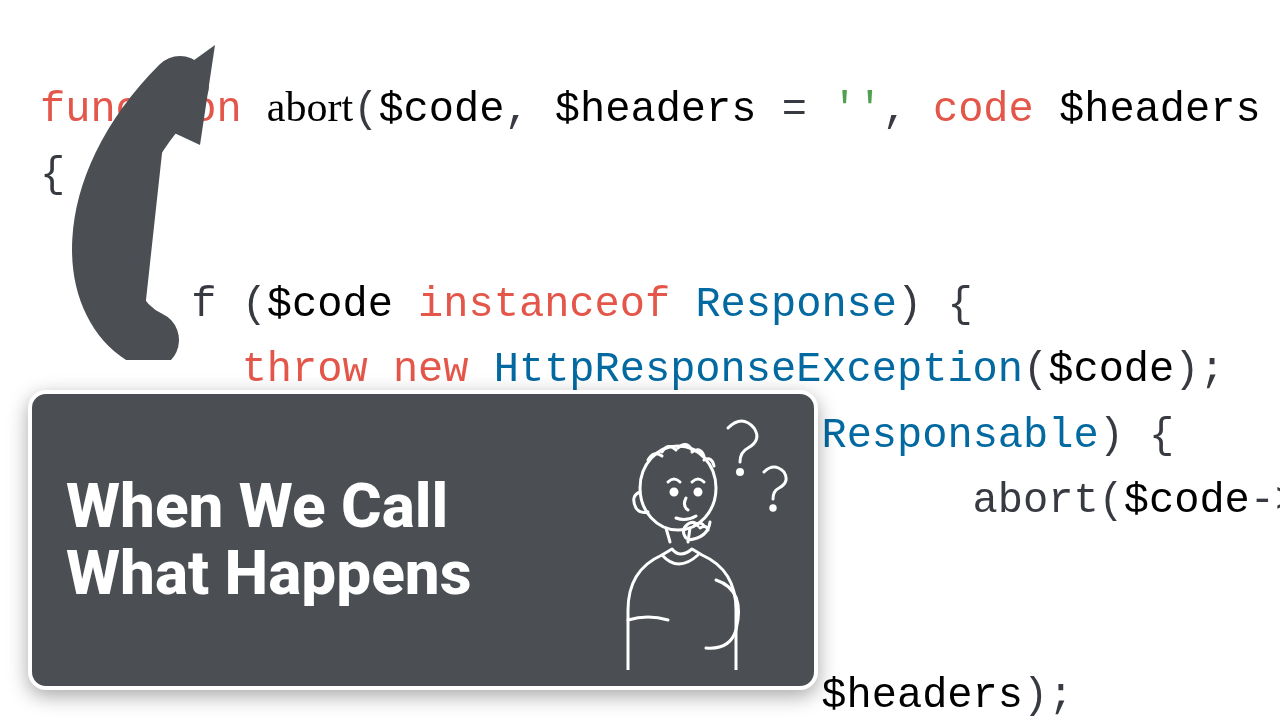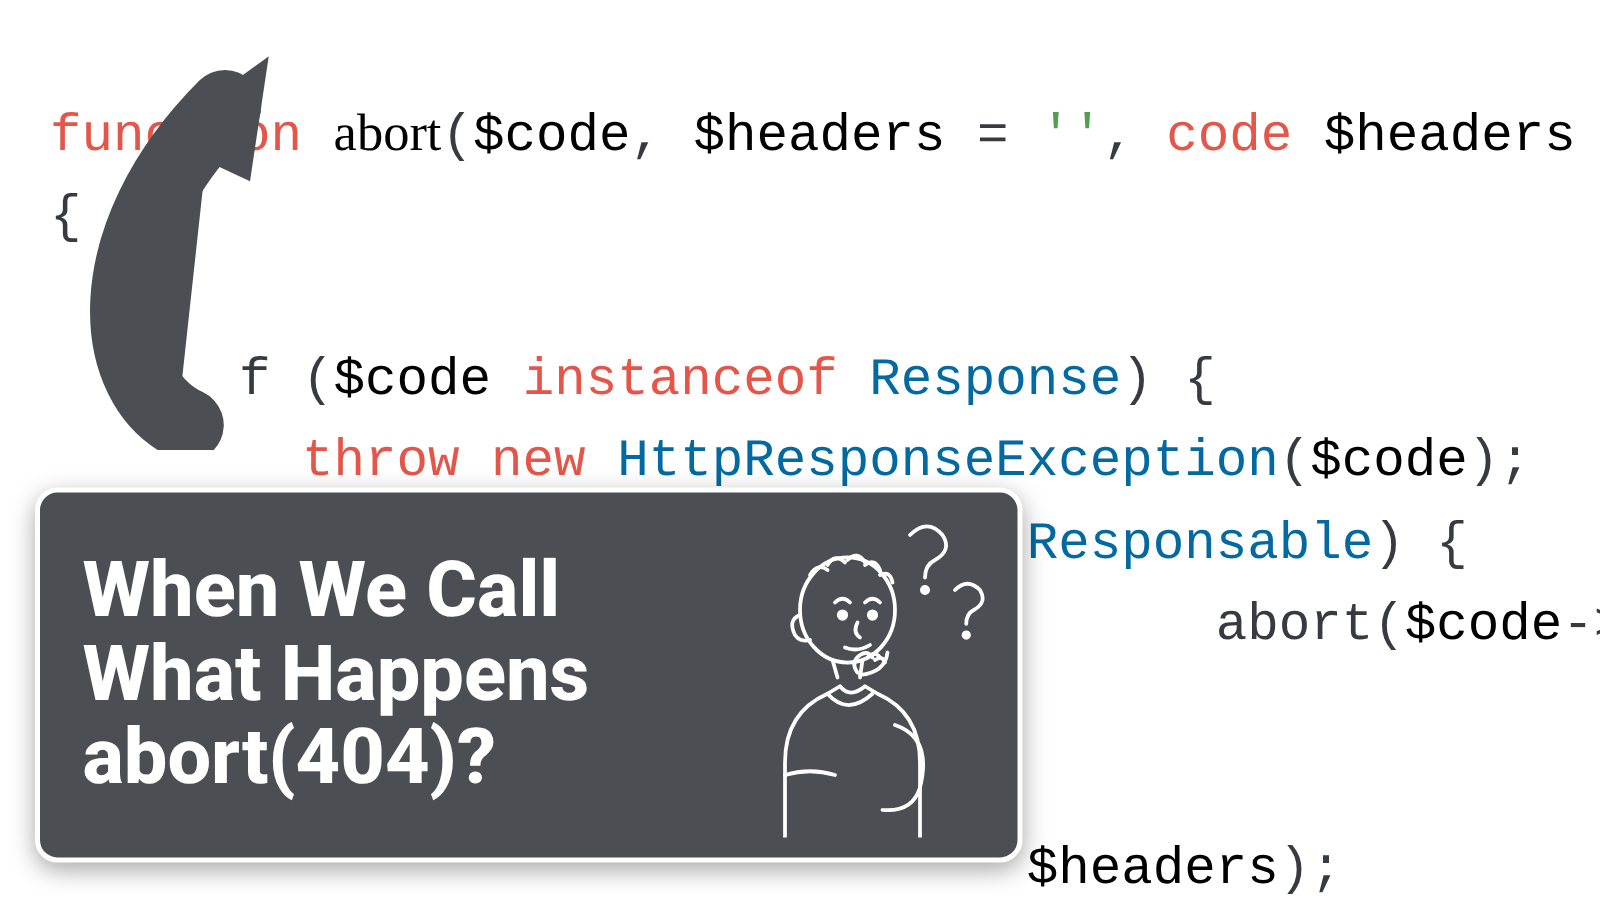--- a/index.html
+++ b/index.html
@@ -90,21 +90,20 @@
   <path d="M 95 70 L 185 5 L 170 105 Z" fill="#4b4f54"></path>
 
   <path d="M120 300 C 55 270, 45 150, 150 45" fill="none" stroke="#4b4f54" stroke-width="58" stroke-linecap="round"></path>
 </svg>
 </div>
 
 <div class="card">
   <div class="card-title">
     <div>When We Call</div>
     <div>What Happens</div>
-    <div>abort(404)?</div>
   </div>
   <div class="thinker">
     <svg viewBox="0 0 220 260" stroke="#ffffff" stroke-width="3" fill="none" stroke-linecap="round" stroke-linejoin="round">
 
       <path d="M160 18 q14 -14 26 0 q8 12 -6 20 q-8 4 -8 14"></path>
       <circle cx="172" cy="62" r="2.5" fill="#fff"></circle>
       <path d="M196 62 q10 -10 20 0 q6 10 -5 16 q-6 3 -6 11"></path>
       <circle cx="205" cy="98" r="2.2" fill="#fff"></circle>
 
       <ellipse cx="110" cy="78" rx="38" ry="42"></ellipse>

